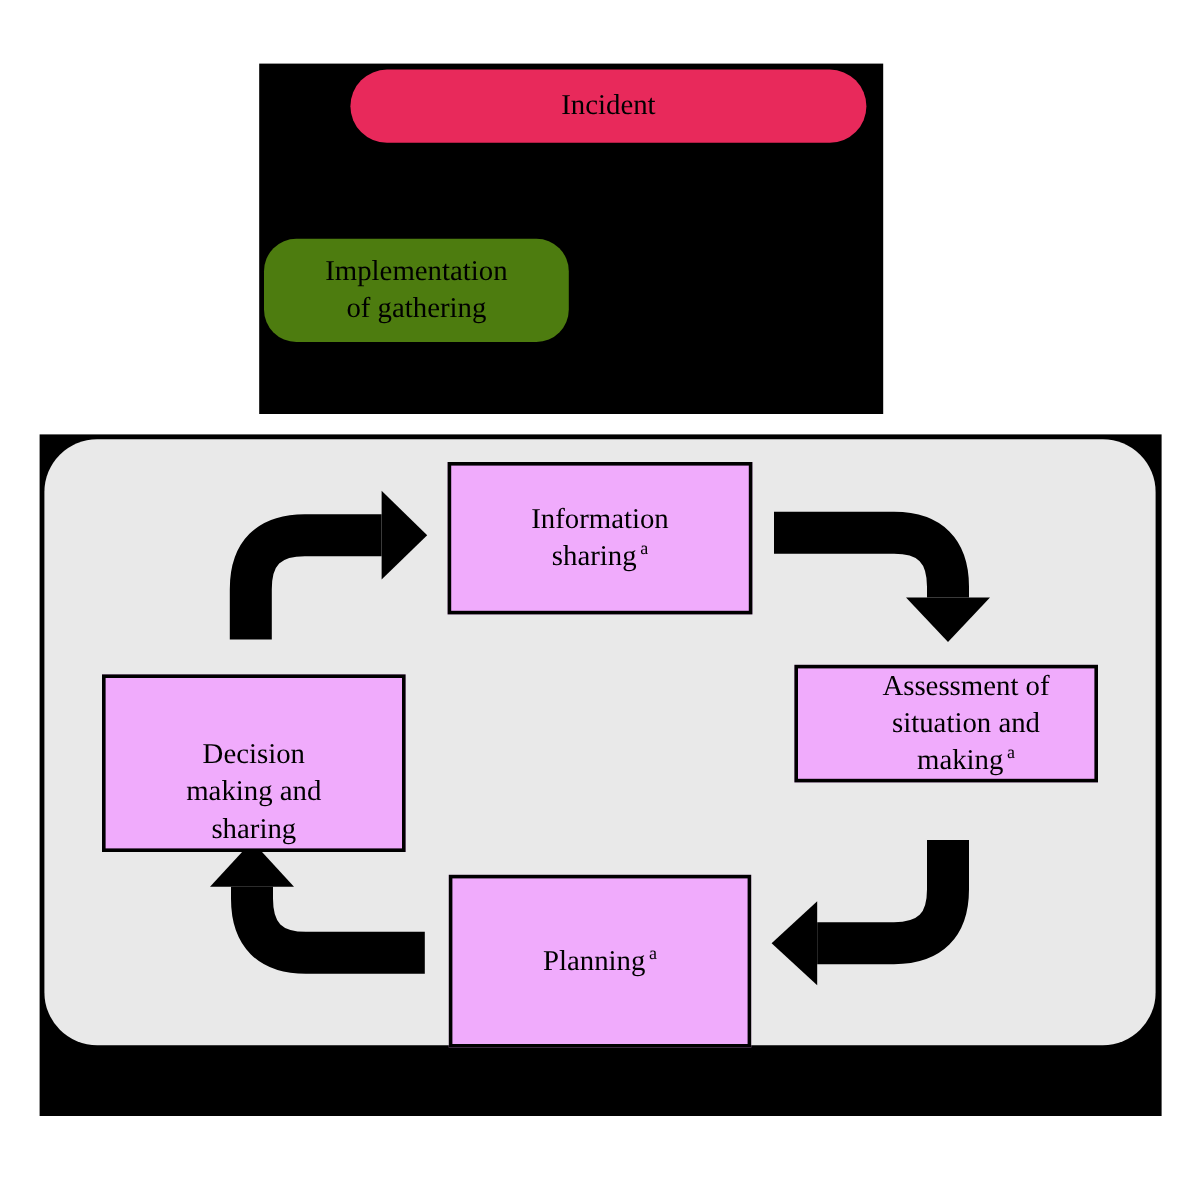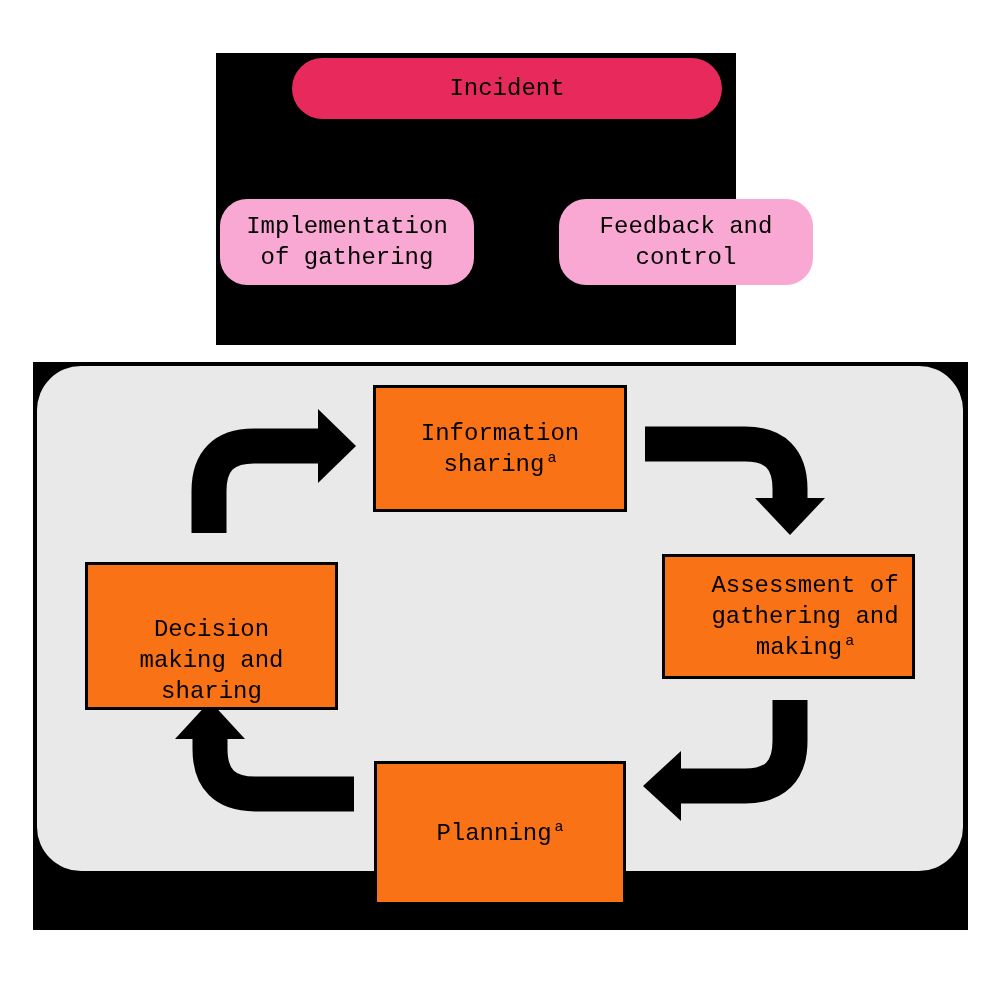--- a/index.html
+++ b/index.html
@@ -6,21 +6,21 @@
     margin: 0;
     padding: 0;
     background: #ffffff;
   }
   #stage {
     position: relative;
     width: 1000px;
     height: 1000px;
     background: #ffffff;
     overflow: hidden;
-    font-family: Liberation Mono, monospace;
+    font-family: Liberation Serif, serif;
     color: #000000;
   }
   .abs { position: absolute; }
 
   
   #top-black {
     left: 216px; top: 53px; width: 520px; height: 292px;
     background: #000000;
   }
   #bottom-black {
@@ -48,35 +48,35 @@
   .ln { display: block; }
 
   
   #incident-box {
     left: 292px; top: 58px; width: 430px; height: 61px;
     background: #E8295B;
     border-radius: 31px;
   }
   .blue-box {
     width: 254px; height: 86px;
-    background: #f9a8d4;
+    background: #4d7c0f;
     border-radius: 27px;
   }
   #implementation-box { left: 220px; top: 199px; }
   #feedback-box { left: 559px; top: 199px; }
 
   
   .green-box {
-    background: #f97316;
+    background: #f0abfc;
     border: 3px solid #000000;
   }
   #information-box { left: 373px; top: 385px; width: 254px; height: 127px; }
-  #assessment-box  { left: 662px; top: 554px; width: 253px; height: 125px; padding-left: 33px; }
+  #assessment-box  { left: 662px; top: 554px; width: 253px; height: 98px; padding-left: 33px; }
   #decision-box    { left:  85px; top: 562px; width: 253px; height: 148px; justify-content: flex-end; }
-  #planning-box    { left: 374px; top: 729px; width: 252px; height: 144px; margin-top: 32px; }
+  #planning-box    { left: 374px; top: 729px; width: 252px; height: 144px; }
 
   .sup {
     font-size: 15px;
     line-height: 0;
     position: relative;
     top: -9px;
     margin-left: 3px;
   }
 
   #arrows-svg {
@@ -122,33 +122,29 @@
 
   <div id="incident-box" class="abs node">
     <span class="ln">Incident</span>
   </div>
 
   <div id="implementation-box" class="abs node blue-box">
     <span class="ln">Implementation</span>
     <span class="ln">of gathering</span>
   </div>
 
-  <div id="feedback-box" class="abs node blue-box">
-    <span class="ln">Feedback and</span>
-    <span class="ln">control</span>
-  </div>
 
   <div id="information-box" class="abs node green-box">
     <span class="ln">Information</span>
     <span class="ln"><span>sharing</span><span class="sup">a</span></span>
   </div>
 
   <div id="assessment-box" class="abs node green-box">
     <span class="ln">Assessment of</span>
-    <span class="ln">gathering and</span>
+    <span class="ln">situation and</span>
     <span class="ln"><span>making</span><span class="sup">a</span></span>
   </div>
 
   <div id="decision-box" class="abs node green-box">
     <span class="ln">Decision</span>
     <span class="ln">making and</span>
     <span class="ln">sharing</span>
   </div>
 
   <div id="planning-box" class="abs node green-box">

